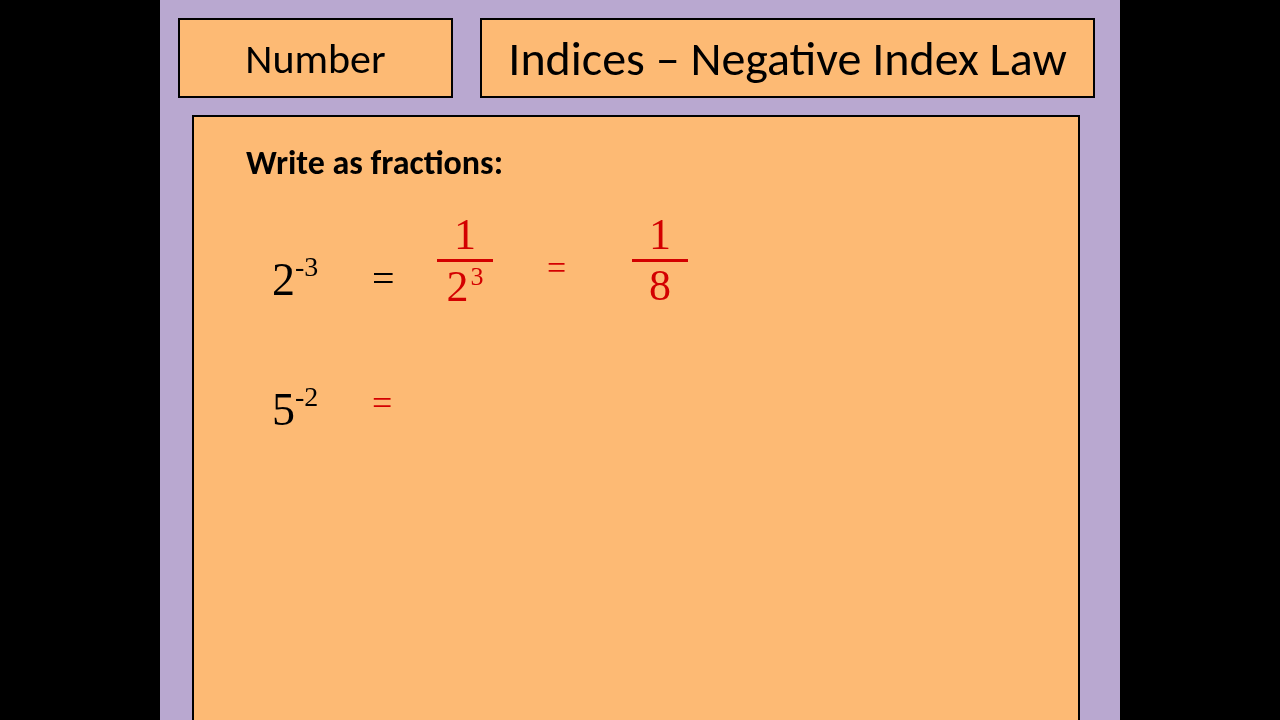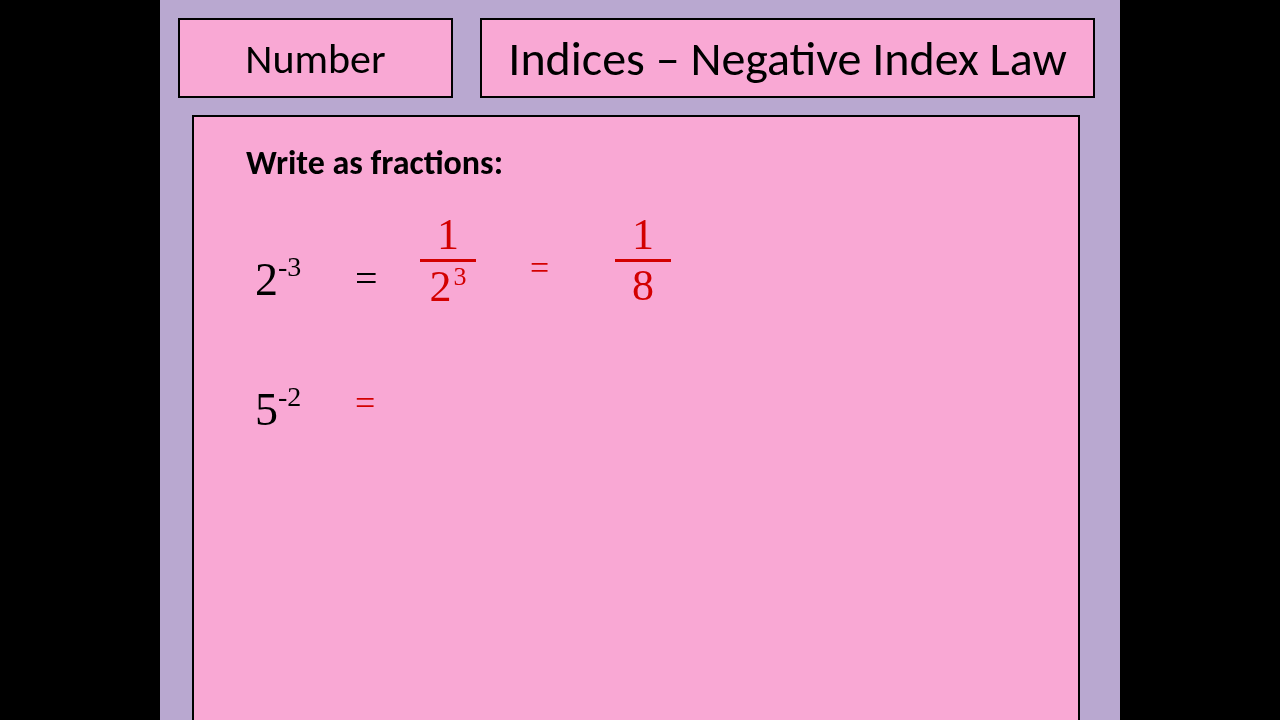--- a/index.html
+++ b/index.html
@@ -13,21 +13,21 @@
   }
   .stage {
     position: absolute;
     left: 160px;
     top: 0;
     width: 960px;
     height: 720px;
     background: #b9a8d0;
   }
   .box {
-    background: #f9a8d4;
+    background: #fdba74;
     border: 2px solid #000;
     box-sizing: border-box;
   }
   .title-left {
     position: absolute;
     left: 18px;
     top: 18px;
     width: 275px;
     height: 80px;
     display: flex;
@@ -58,21 +58,21 @@
   }
   .prompt {
     font-size: 34px;
     font-weight: bold;
     color: #000;
     margin: 0 0 30px 0;
   }
   .row {
     position: relative;
     height: 140px;
-    margin-left: 9px;
+    margin-left: 26px;
     font-size: 42px;
     color: #000;
     text-decoration: underline;
   }
   .math {
     font-family: "Times New Roman", Times, serif;
     position: absolute;
   }
   .base { font-size: 46px; }
   .sup { font-size: 28px; vertical-align: super; position: relative; top: -4px; }

